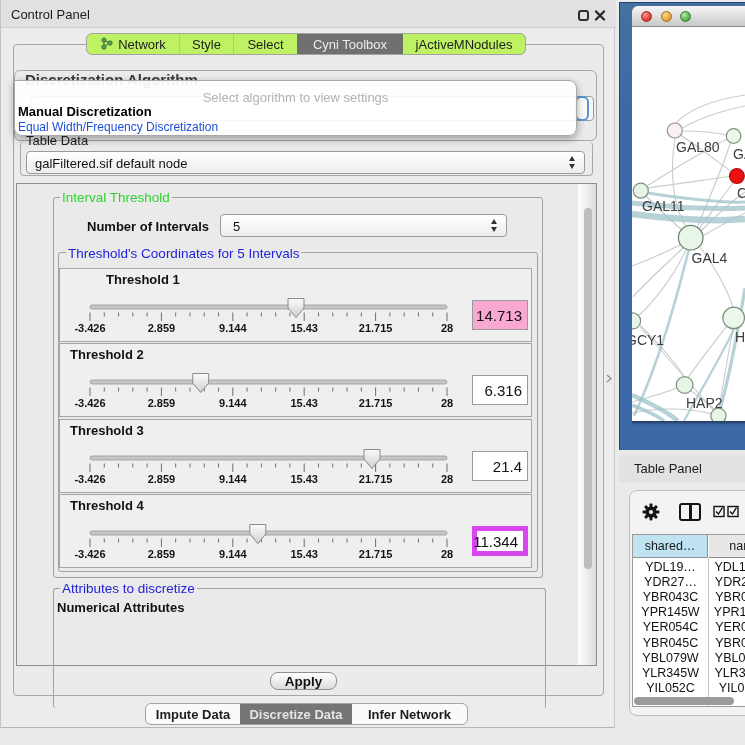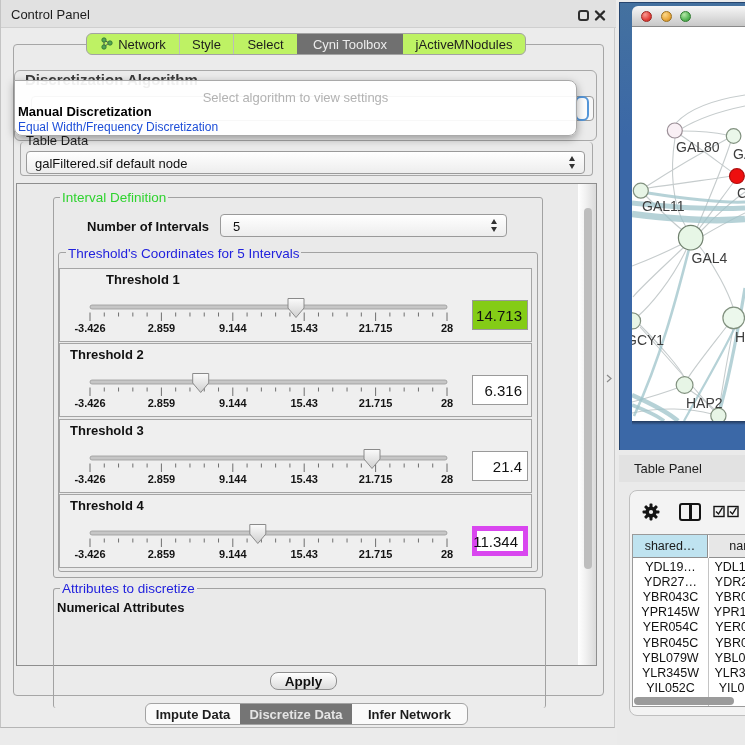--- a/index.html
+++ b/index.html
@@ -50,21 +50,21 @@
     <div class="abs" style="right:9px;top:4px;width:0;height:0;border-left:3.5px solid transparent;border-right:3.5px solid transparent;border-bottom:5px solid #333;"></div>
     <div class="abs" style="right:9px;bottom:4px;width:0;height:0;border-left:3.5px solid transparent;border-right:3.5px solid transparent;border-top:5px solid #333;"></div>
   </div>
 
   <div class="abs" id="scrollpane" style="left:15px;top:183px;width:581px;height:483px;border:1px solid #8e8e8e;background:#eaeaea;"></div>
 
   <div class="abs" style="left:577px;top:184px;width:18px;height:481px;background:linear-gradient(90deg,#ffffff,#f2f2f2 40%,#dadada);"></div>
   <div class="abs" style="left:583px;top:208px;width:8px;height:361px;background:#bdbdbd;border-radius:4px;"></div>
 
   <div class="abs" style="left:52px;top:197px;width:490px;height:381px;border:1px solid #a2a2a2;border-radius:3px;"></div>
-  <div class="abs" style="left:59px;top:190px;font-size:13.5px;color:#2fd32f;background:#eaeaea;padding:0 2px;">Interval Definition</div>
+  <div class="abs" style="left:59px;top:190px;font-size:13.5px;color:#2fd32f;background:#eaeaea;padding:0 2px;">Interval Threshold</div>
 
   <div class="abs" style="left:86px;top:219px;font-size:13px;font-weight:bold;color:#111;">Number of Intervals</div>
   <div class="abs" style="left:219px;top:214px;width:287px;height:23px;border:1px solid #9a9a9a;border-radius:4px;background:linear-gradient(#ffffff,#ededed);">
     <div class="abs" style="left:12px;top:4px;font-size:13px;color:#111;">5</div>
     <div class="abs" style="right:9px;top:4px;width:0;height:0;border-left:3.5px solid transparent;border-right:3.5px solid transparent;border-bottom:5px solid #333;"></div>
     <div class="abs" style="right:9px;bottom:4px;width:0;height:0;border-left:3.5px solid transparent;border-right:3.5px solid transparent;border-top:5px solid #333;"></div>
   </div>
 
   <div class="abs" style="left:57px;top:252px;width:480px;height:320px;border:1px solid #a2a2a2;border-radius:3px;"></div>
   <div class="abs" style="left:65px;top:246px;font-size:13.5px;color:#2222dd;background:#eaeaea;padding:0 2px;">Threshold's Coordinates for 5 Intervals</div>
@@ -107,21 +107,21 @@
               <stop offset="1" stop-color="#cfcfcf"></stop>
             </linearGradient>
           </defs>
         </svg>
         <div class="abs" style="left:30.0px;top:53px;transform:translateX(-50%);font-size:11px;font-weight:bold;color:#141414;">-3.426</div>
         <div class="abs" style="left:101.4px;top:53px;transform:translateX(-50%);font-size:11px;font-weight:bold;color:#141414;">2.859</div>
         <div class="abs" style="left:172.8px;top:53px;transform:translateX(-50%);font-size:11px;font-weight:bold;color:#141414;">9.144</div>
         <div class="abs" style="left:244.2px;top:53px;transform:translateX(-50%);font-size:11px;font-weight:bold;color:#141414;">15.43</div>
         <div class="abs" style="left:315.6px;top:53px;transform:translateX(-50%);font-size:11px;font-weight:bold;color:#141414;">21.715</div>
         <div class="abs" style="left:387.0px;top:53px;transform:translateX(-50%);font-size:11px;font-weight:bold;color:#141414;">28</div>
-        <div class="abs" style="left:412px;top:31px;width:56px;height:30px;background:#84cc16;border:1px solid #9a9a9a;display:flex;align-items:center;justify-content:flex-end;padding-right:5px;font-size:15px;color:#111;">14.713</div>
+        <div class="abs" style="left:412px;top:31px;width:56px;height:30px;background:#f9a8d4;border:1px solid #9a9a9a;display:flex;align-items:center;justify-content:flex-end;padding-right:5px;font-size:15px;color:#111;">14.713</div>
       </div>
       <div class="abs" style="left:58px;top:343px;width:473px;height:74px;background:#efefef;border:1px solid #a5a5a5;">
         <div class="abs" style="left:10px;top:3px;font-size:13px;font-weight:bold;color:#111;">Threshold 2</div>
         <svg class="abs" style="left:0;top:24px;" width="473" height="40" viewBox="0 0 473 40">
           <rect x="30" y="12" width="357" height="4" rx="2" fill="#c6c6c6" stroke="#9b9b9b" stroke-width="0.8"></rect>
           <line x1="30.00" y1="19.5" x2="30.00" y2="28" stroke="#6f6f6f" stroke-width="1"></line>
           <line x1="44.28" y1="19.5" x2="44.28" y2="23.5" stroke="#6f6f6f" stroke-width="1"></line>
           <line x1="58.56" y1="19.5" x2="58.56" y2="23.5" stroke="#6f6f6f" stroke-width="1"></line>
           <line x1="72.84" y1="19.5" x2="72.84" y2="23.5" stroke="#6f6f6f" stroke-width="1"></line>
           <line x1="87.12" y1="19.5" x2="87.12" y2="23.5" stroke="#6f6f6f" stroke-width="1"></line>

